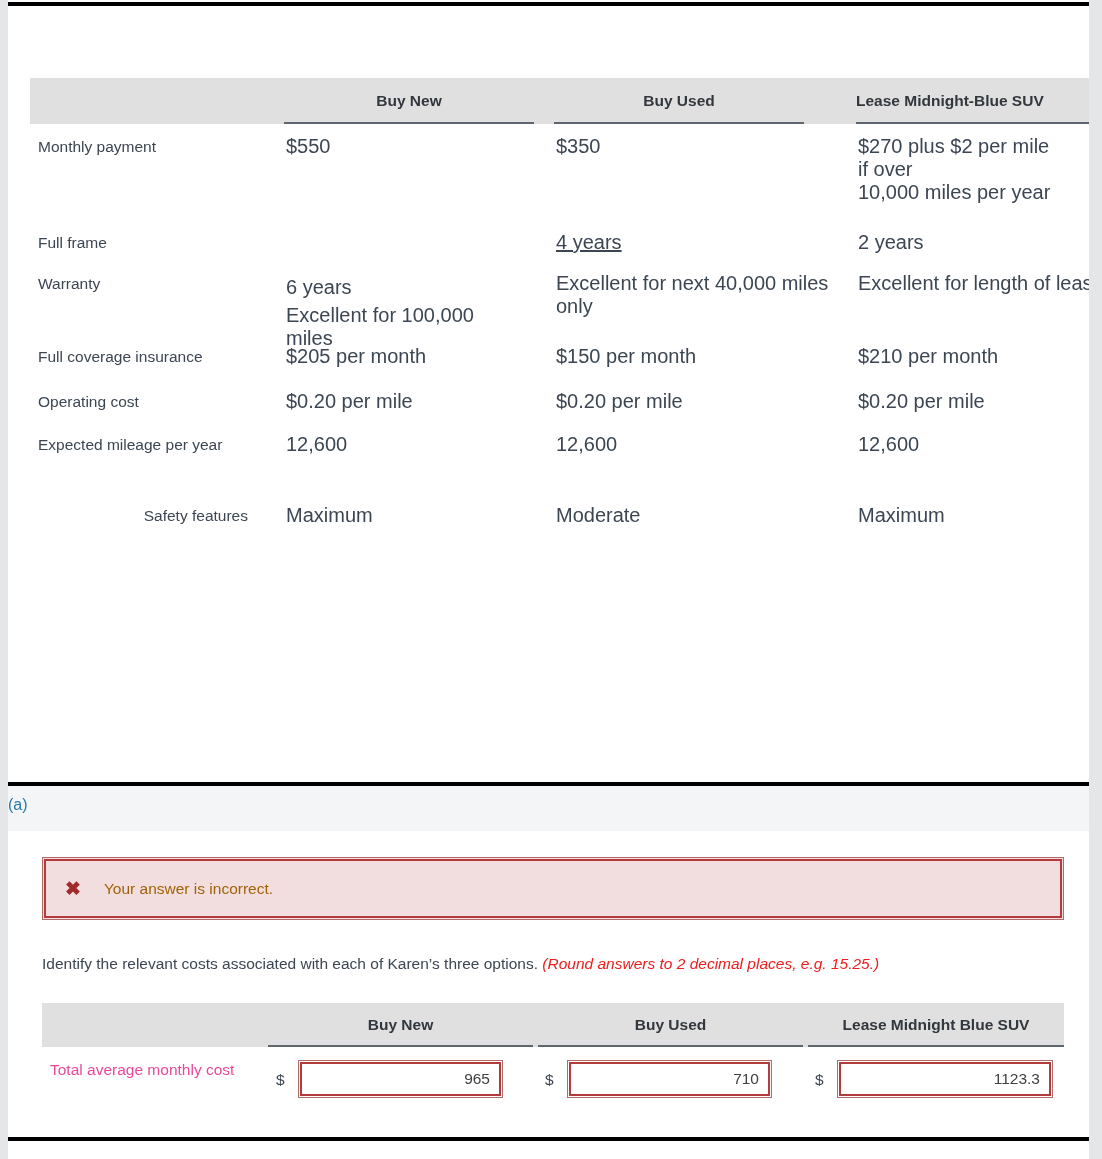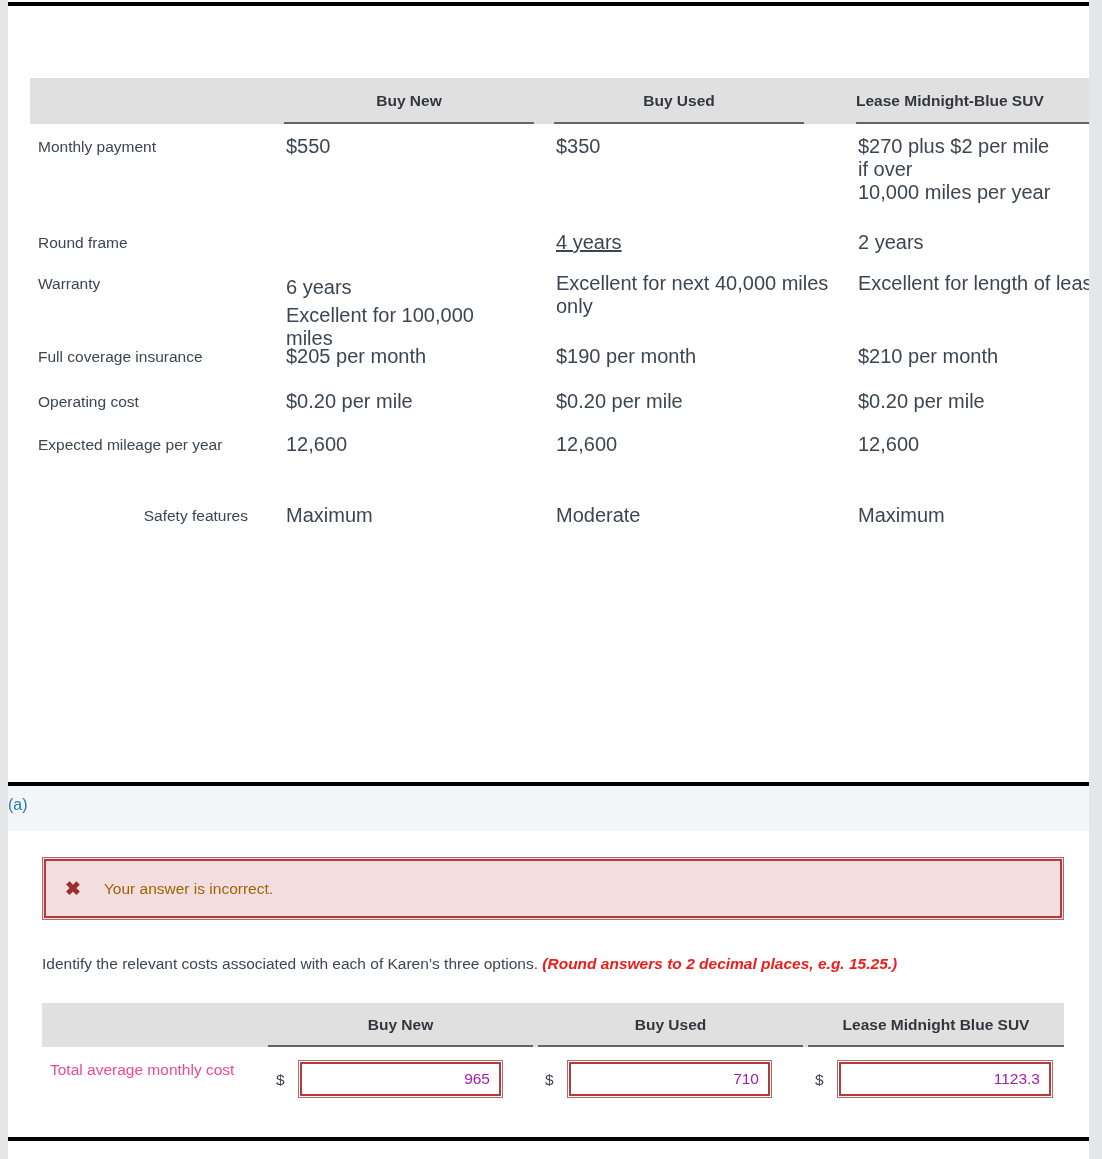--- a/index.html
+++ b/index.html
@@ -152,21 +152,21 @@
     position: absolute;
     left: 34px;
     top: 953px;
     font-size: 15.5px;
     line-height: 22px;
     color: #3c4652;
     white-space: nowrap;
   }
   .req .hint {
     color: #ee1c1c;
-    font-weight: bold;
+    font-weight: normal;
     font-style: italic;
   }
 
   
   .ans-table {
     position: absolute;
     left: 34px;
     top: 1003px;
     width: 1022px;
   }
@@ -223,21 +223,21 @@
   .amt-box input {
     width: 100%;
     height: 100%;
     border: 0;
     outline: 0;
     background: transparent;
     text-align: right;
     padding: 0 12px 0 6px;
     font-family: "Liberation Sans", sans-serif;
     font-size: 15.5px;
-    color: #a21caf;
+    color: #404040;
   }
 </style>
 </head>
 <body>
 
 <div id="page">
   <div class="content-col">
 
     <div class="hrule top"></div>
 
@@ -252,33 +252,33 @@
       <div class="hdr-underline" style="left:254px;width:250px;"></div>
       <div class="hdr-underline" style="left:524px;width:250px;"></div>
       <div class="hdr-underline" style="left:826px;width:233px;"></div>
 
       <div class="cmp-row-label" style="top:57px;">Monthly payment</div>
       <div class="cmp-cell" style="left:256px;top:57px;width:250px;">$550</div>
       <div class="cmp-cell" style="left:526px;top:57px;width:270px;">$350</div>
       <div class="cmp-cell" style="left:828px;top:57px;width:205px;white-space:pre-line;">$270 plus $2 per mile if over
 10,000 miles per year</div>
 
-      <div class="cmp-row-label" style="top:153px;">Round frame</div>
+      <div class="cmp-row-label" style="top:153px;">Full frame</div>
       <div class="cmp-cell" style="left:256px;top:153px;margin-top:45px;">6 years</div>
       <div class="cmp-cell" style="left:526px;top:153px;text-decoration:underline;">4 years</div>
       <div class="cmp-cell" style="left:828px;top:153px;">2 years</div>
 
       <div class="cmp-row-label" style="top:194px;">Warranty</div>
       <div class="cmp-cell" style="left:256px;top:194px;width:195px;margin-top:32px;">Excellent for 100,000 miles</div>
       <div class="cmp-cell" style="left:526px;top:194px;width:280px;">Excellent for next 40,000 miles only</div>
       <div class="cmp-cell" style="left:828px;top:194px;width:262px;white-space:nowrap;">Excellent for length of lease</div>
 
       <div class="cmp-row-label" style="top:267px;">Full coverage insurance</div>
       <div class="cmp-cell" style="left:256px;top:267px;">$205 per month</div>
-      <div class="cmp-cell" style="left:526px;top:267px;">$190 per month</div>
+      <div class="cmp-cell" style="left:526px;top:267px;">$150 per month</div>
       <div class="cmp-cell" style="left:828px;top:267px;">$210 per month</div>
 
       <div class="cmp-row-label" style="top:312px;">Operating cost</div>
       <div class="cmp-cell" style="left:256px;top:312px;">$0.20 per mile</div>
       <div class="cmp-cell" style="left:526px;top:312px;">$0.20 per mile</div>
       <div class="cmp-cell" style="left:828px;top:312px;">$0.20 per mile</div>
 
       <div class="cmp-row-label" style="top:355px;width:190px;">Expected mileage per year</div>
       <div class="cmp-cell" style="left:256px;top:355px;">12,600</div>
       <div class="cmp-cell" style="left:526px;top:355px;">12,600</div>

